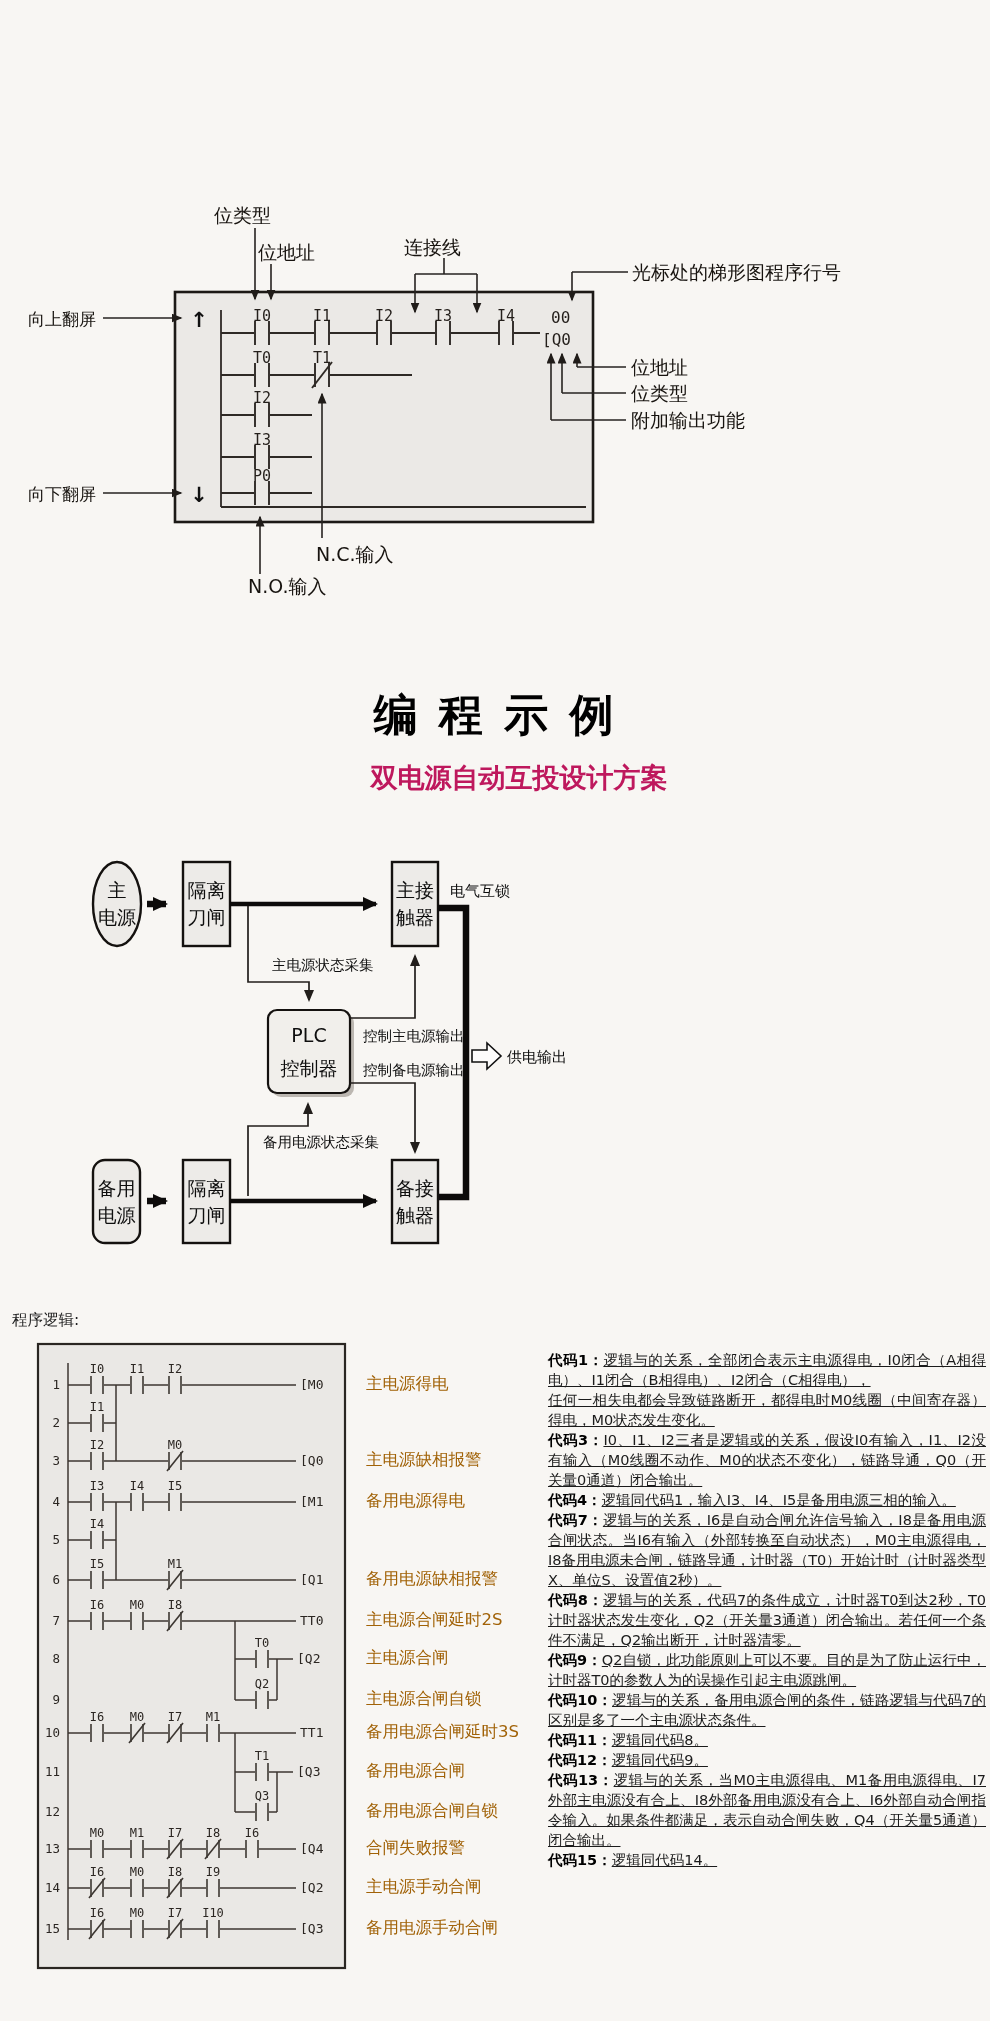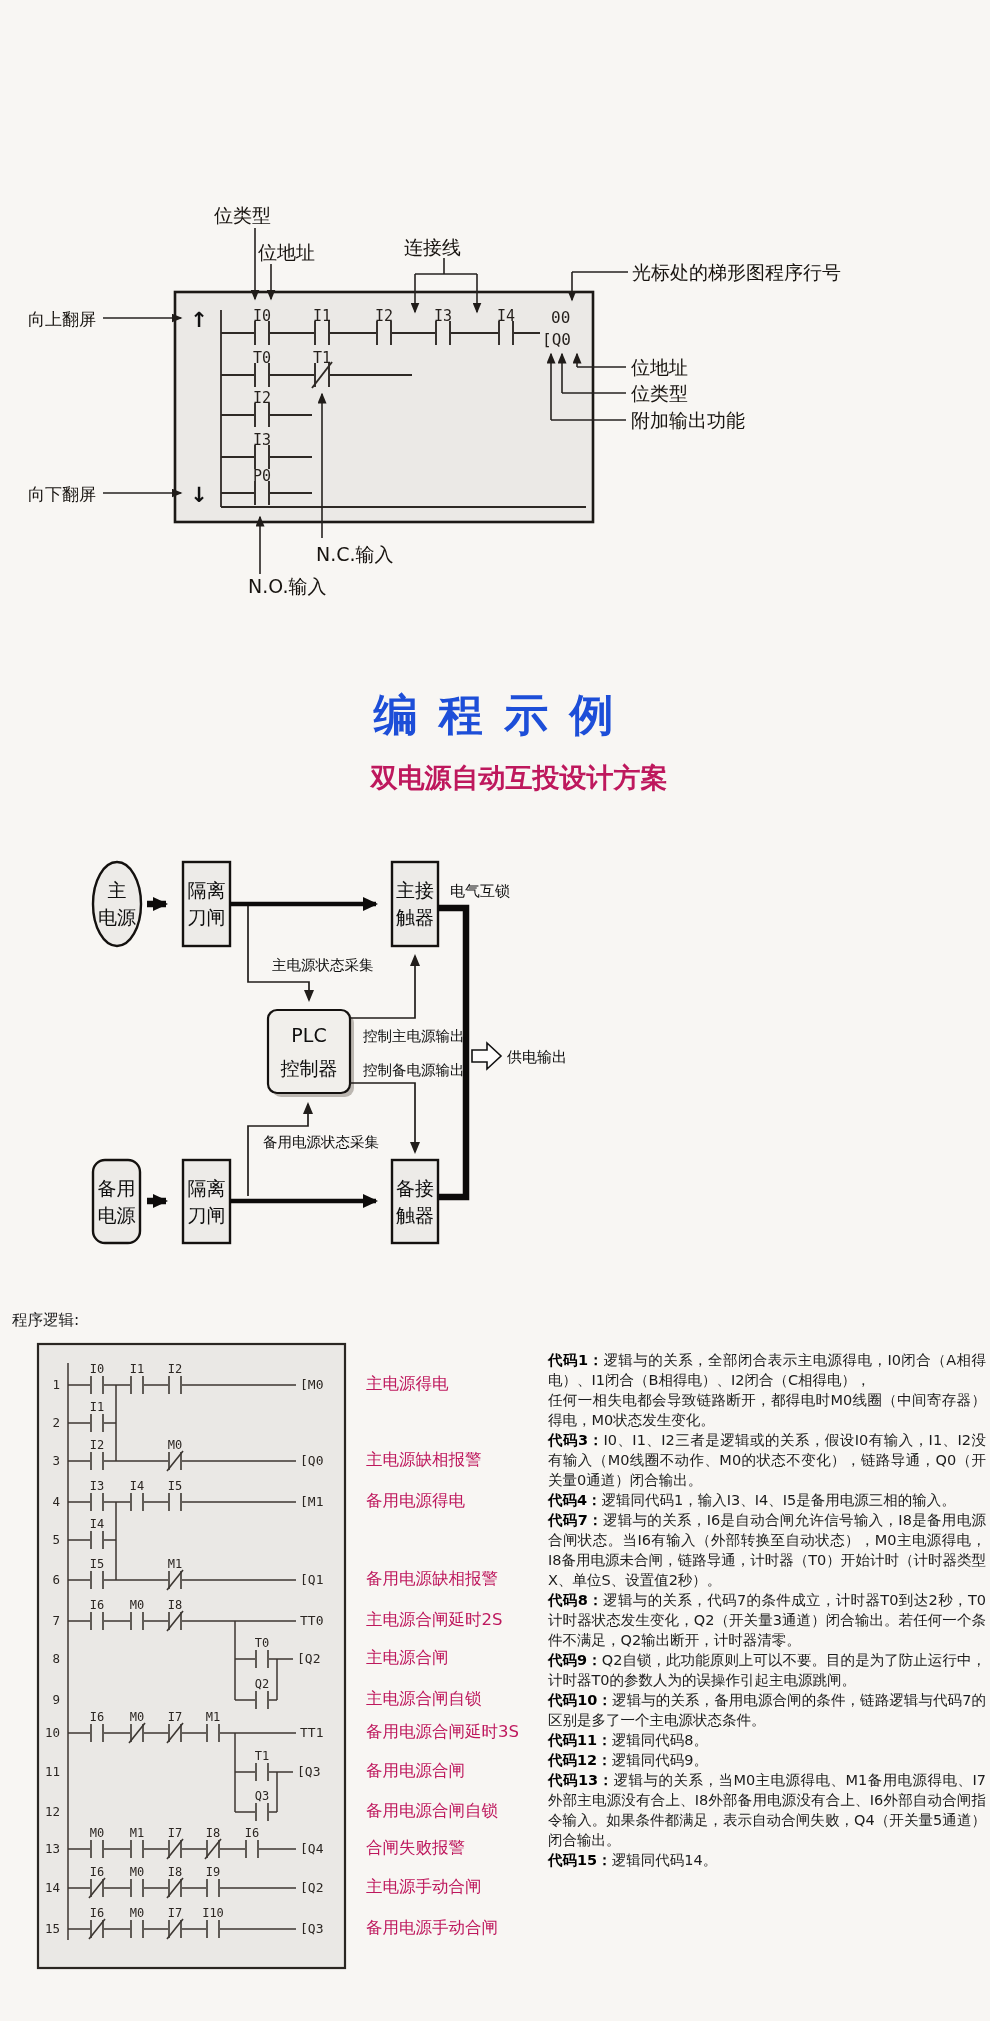--- a/index.html
+++ b/index.html
@@ -1,30 +1,30 @@
 <!DOCTYPE html>
 <html><head>
 <meta charset="utf-8">
 <style>
   html,body{margin:0;padding:0;background:#f8f6f3;}
   .page{position:relative;width:990px;height:2021px;background:#f8f6f3;overflow:hidden;
         font-family:"DejaVu Sans",sans-serif;color:#111;}
   .banner{position:absolute;top:34px;left:0;width:990px;text-align:center;
           font-size:36px;font-weight:bold;line-height:67px;color:#030303;letter-spacing:1px;}
   .ex-title{position:absolute;top:686px;left:0;width:990px;text-align:center;
-            font-size:44px;font-weight:bold;color:#1d4ed8;letter-spacing:3px;}
+            font-size:44px;font-weight:bold;color:#000000;letter-spacing:3px;}
   .ex-sub{position:absolute;top:760px;left:0;width:990px;text-align:center;
           font-size:27px;font-weight:bold;color:#be185d;margin-left:24px;}
   .prog-h{position:absolute;left:12px;top:1310px;font-size:15.5px;color:#1d1d1d;}
-  .desc{position:absolute;left:366px;font-size:16.5px;color:#be185d;white-space:nowrap;}
+  .desc{position:absolute;left:366px;font-size:16.5px;color:#a16207;white-space:nowrap;}
   .notes{position:absolute;left:548px;top:1350px;width:438px;font-size:14.5px;
          line-height:20px;color:#1b1b1b;text-align:justify;}
   .notes p{margin:0;}
   .notes b{font-weight:bold;color:#000;margin-top:40px;}
-  .notes span{white-space:pre-wrap;}
+  .notes span{white-space:pre-wrap;text-decoration:underline;}
   svg{position:absolute;left:0;}
   
   .tcl{stroke:#2e2925;stroke-width:1.9;}
   .tll{stroke:#2e2925;stroke-width:1.8;}
   .cal{stroke:#262220;stroke-width:1.6;fill:none;}
   .tlt{font:15px "DejaVu Sans Mono",monospace;text-anchor:middle;fill:#241f1b;}
   .tlo{font:16px "DejaVu Sans Mono",monospace;fill:#241f1b;}
   .ct{font:19px "DejaVu Sans",sans-serif;fill:#17130f;}
   .ct17{font:17px "DejaVu Sans",sans-serif;fill:#17130f;}
   .tar{font:bold 21px "DejaVu Sans",sans-serif;fill:#111;text-anchor:middle;}

